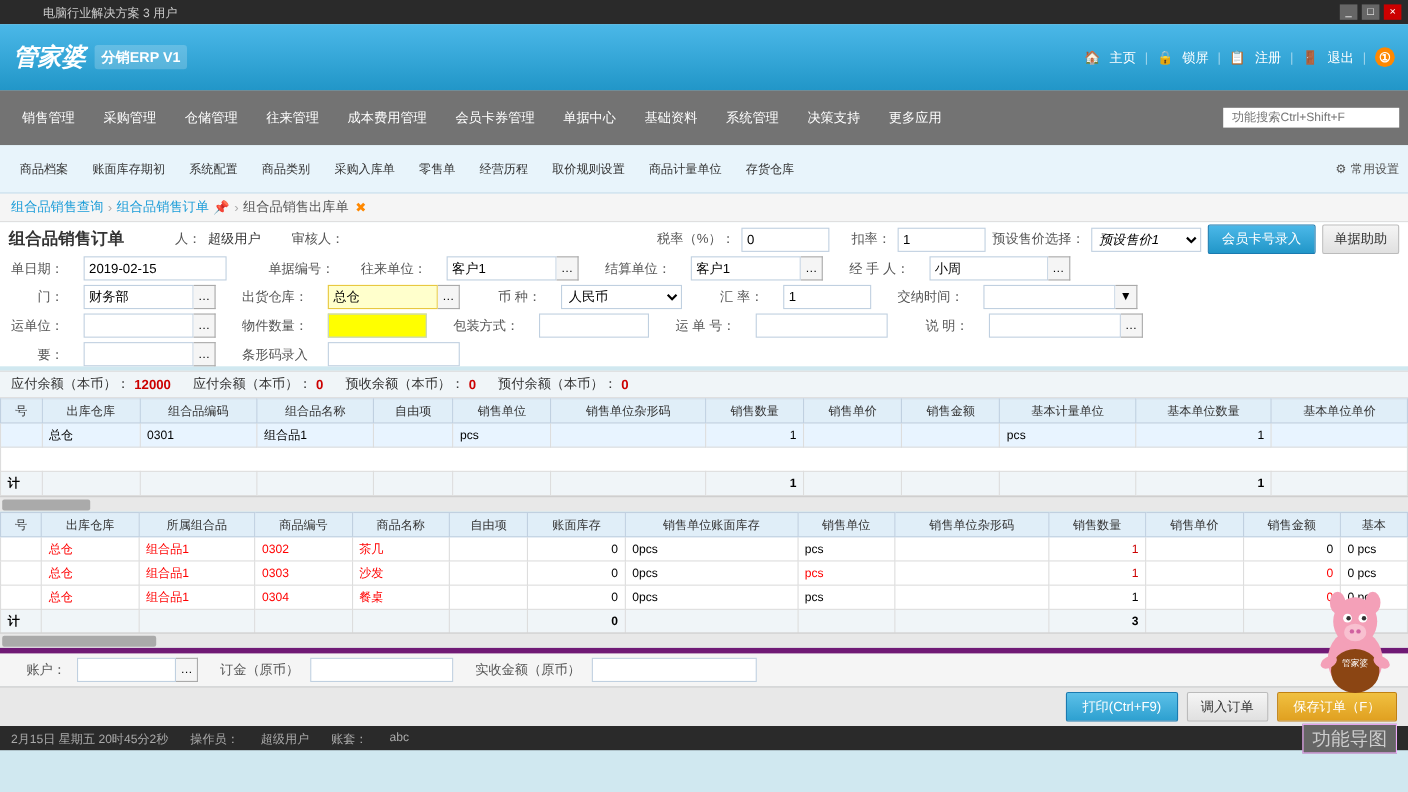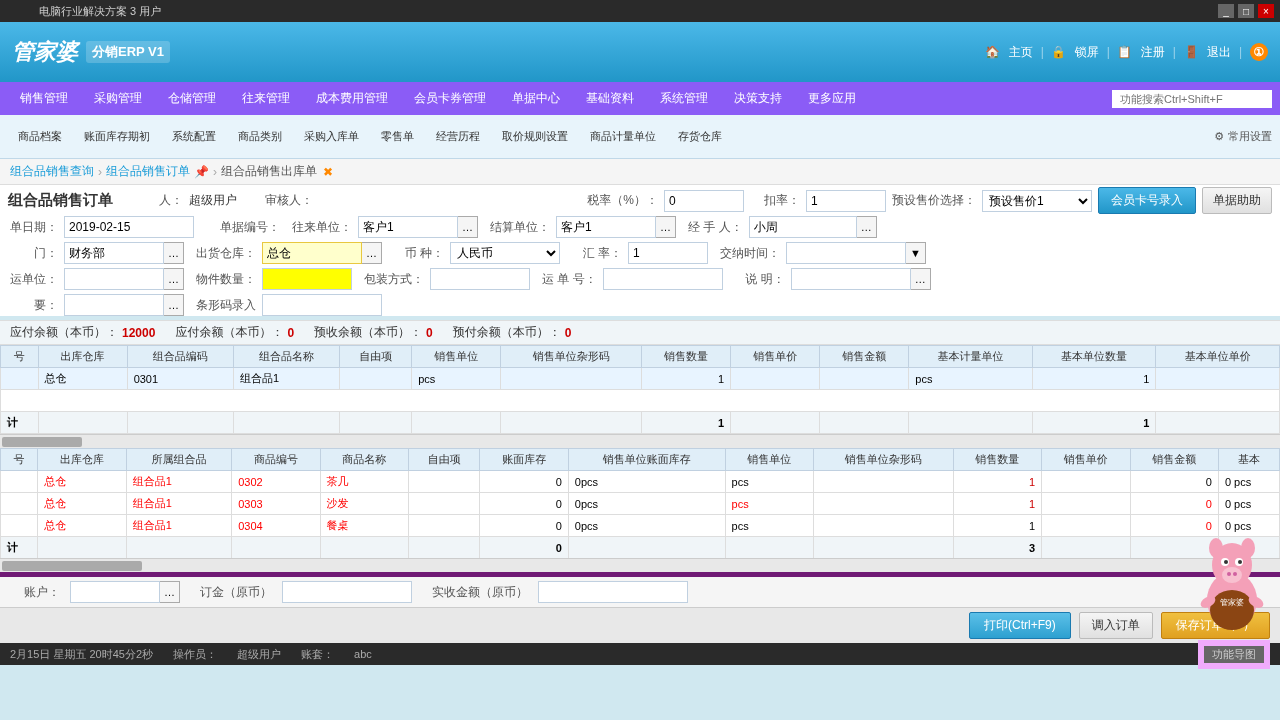--- a/index.html
+++ b/index.html
@@ -12,38 +12,38 @@
     .title-btn { width: 16px; height: 14px; background: #666; border: none; cursor: pointer; font-size: 10px; color: #fff; display: flex; align-items: center; justify-content: center; }
     
     
     .app-header { background: linear-gradient(180deg, #4bb8e8 0%, #2196c8 100%); height: 60px; display: flex; align-items: center; padding: 0 12px; position: relative; }
     .app-logo { color: white; font-size: 28px; font-weight: bold; display: flex; align-items: center; gap: 4px; }
     .app-logo .sub { font-size: 13px; background: rgba(255,255,255,0.2); padding: 2px 6px; border-radius: 3px; margin-left: 4px; }
     .header-right { margin-left: auto; display: flex; gap: 8px; align-items: center; color: white; font-size: 12px; }
     .header-right .sep { color: rgba(255,255,255,0.5); }
     
     
-    .nav-menu { background: #8b5cf6; height: 33px; display: flex; align-items: center; padding: 0 8px; gap: 2px; }
+    .nav-menu { background: #737373; height: 50px; display: flex; align-items: center; padding: 0 8px; gap: 2px; }
     .nav-item { color: white; font-size: 12px; padding: 4px 12px; cursor: pointer; border-radius: 3px; white-space: nowrap; }
     .nav-search { margin-left: auto; background: white; border: none; padding: 3px 8px; font-size: 11px; width: 160px; color: #999; }
     
     
     .sub-nav { background: #e8f4fb; height: 44px; display: flex; align-items: center; padding: 0 8px; gap: 2px; border-bottom: 1px solid #c0d8e8; }
     .sub-nav-item { color: #333; font-size: 11px; padding: 2px 10px; cursor: pointer; border-radius: 2px; white-space: nowrap; }
     .sub-nav-right { margin-left: auto; display: flex; align-items: center; gap: 4px; color: #555; font-size: 11px; }
     
     
     .breadcrumb { background: #f5f5f5; border-bottom: 1px solid #ddd; padding: 4px 10px; display: flex; align-items: center; gap: 4px; font-size: 12px; color: #555; }
     .breadcrumb a { color: #1a9cd8; cursor: pointer; text-decoration: none; }
     .bc-sep { color: #aaa; }
     .bc-close { color: #f80; cursor: pointer; margin-left: 2px; }
     
     
     .page-title { padding: 6px 10px 2px 10px; font-size: 16px; font-weight: bold; color: #333; }
-    .form-row { display: flex; align-items: center; margin-bottom: 4px; gap: 6px; flex-wrap: nowrap; }
+    .form-row { display: flex; align-items: center; margin-bottom: 4px; gap: 18px; flex-wrap: nowrap; }
     .form-label { color: #555; font-size: 12px; white-space: nowrap; min-width: 50px; text-align: right; }
     .form-input { border: 1px solid #c0d0e0; padding: 2px 4px; font-size: 12px; height: 22px; background: white; min-width: 80px; }
     .form-input-wide { min-width: 130px; }
     .form-input-yellow { background: #ffffcc; border: 1px solid #e8c840; }
     .form-select { border: 1px solid #c0d0e0; padding: 2px 2px; font-size: 12px; height: 22px; background: white; }
     .form-btn { border: 1px solid #aaa; background: #f5f5f5; padding: 1px 4px; font-size: 11px; cursor: pointer; height: 22px; white-space: nowrap; }
     .input-with-btn { display: flex; align-items: center; }
     .input-with-btn .form-input { flex: 1; }
     .input-with-btn .form-btn { border-left: none; }
     .btn-blue { background: linear-gradient(180deg, #4bb8e8, #2196c8); color: white; border: 1px solid #1a7ab0; padding: 4px 12px; font-size: 12px; cursor: pointer; border-radius: 2px; }
@@ -173,21 +173,21 @@
       <span style="color:#333;">超级用户</span>
       <span class="form-label" style="margin-left:20px;">审核人：</span>
     </div>
 
     <div style="margin-left:auto; display:flex; align-items:center; gap:6px;">
       <span class="form-label">税率（%）：</span>
       <input class="form-input" style="width: 50px;" type="text" value="0">
       <span class="form-label">扣率：</span>
       <input class="form-input" style="width: 50px;" type="text" value="1">
       <span class="form-label">预设售价选择：</span>
-      <select class="form-select" style="width:110px;">
+      <select class="form-select" style="width:100px;font-style:italic;">
         <option>预设售价1</option>
       </select>
       <button class="btn-blue">会员卡号录入</button>
       <button class="btn-gray">单据助助</button>
     </div>
   </div>
 
   <div class="form-row">
     <span class="form-label">单日期：</span>
     <input class="form-input form-input-wide" type="text" value="2019-02-15" style="width: 120px;">
@@ -461,21 +461,21 @@
   <button class="btn-save">保存订单（F）</button>
 </div>
 
 <div class="status-bar">
   <span>2月15日 星期五 20时45分2秒</span>
   <span>操作员：</span>
   <span>超级用户</span>
   <span>账套：</span>
   <span>abc</span>
   <div class="status-right">
-    <button style="background:#666; color:#ccc; border:6px solid #f0abfc; padding:1px 8px; font-size:11px; cursor:pointer;">功能导图</button>
+    <button style="background:#666; color:#ccc; border:1px solid #f0abfc; padding:1px 8px; font-size:17px; cursor:pointer;">功能导图</button>
   </div>
 </div>
 
 <div class="mascot" style="position:fixed; right:8px; bottom:90px;">
   <svg width="80" height="100" viewBox="0 0 80 100">
 
     <ellipse cx="40" cy="70" rx="25" ry="28" fill="#f4a0b8"></ellipse>
 
     <ellipse cx="40" cy="80" rx="22" ry="20" fill="#8b4513"></ellipse>
 

